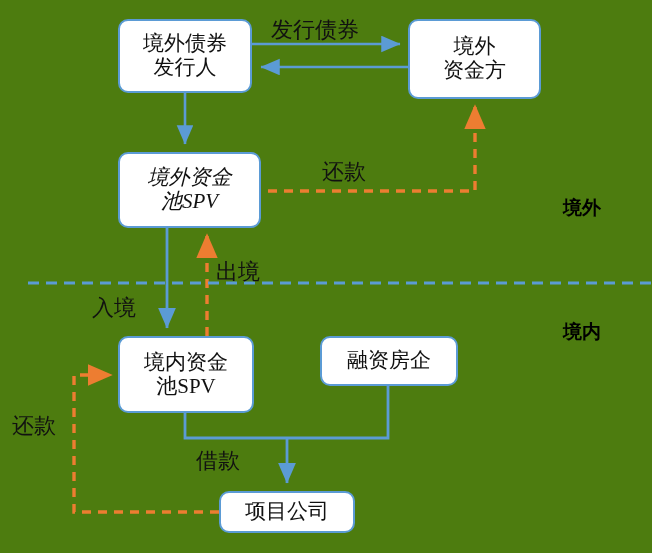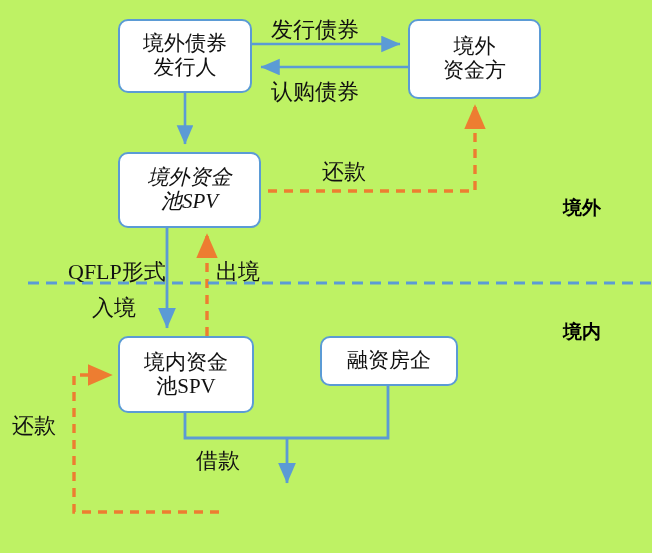--- a/index.html
+++ b/index.html
@@ -1,17 +1,17 @@
 <!DOCTYPE html>
 <html><head>
 <meta charset="utf-8">
 <style>
   html,body{margin:0;padding:0;background:#ffffff;}
   body{font-family:"Liberation Serif","DejaVu Serif",serif;}
-  #canvas{position:relative;width:652px;height:553px;background:#bef264;overflow:hidden;}
+  #canvas{position:relative;width:652px;height:553px;background:#4d7c0f;overflow:hidden;}
   .box{
     position:absolute;box-sizing:border-box;
     border:2.5px solid #5B9BD5;border-radius:10px;background:#ffffff;
     display:flex;align-items:center;justify-content:center;text-align:center;
     color:#111111;line-height:1.12;font-size:21px;
     font-family:"Liberation Serif","DejaVu Serif",serif;
     white-space:pre-line;
   }
   .lbl{
     position:absolute;color:#111111;font-size:22px;white-space:nowrap;
@@ -66,25 +66,24 @@
 
   <div class="box" style="left:118px;top:19px;width:134px;height:74px;">境外债券
 发行人</div>
   <div class="box" style="left:408px;top:19px;width:133px;height:80px;">境外
 资金方</div>
   <div class="box" style="left:118px;top:152px;width:143px;height:76px;font-style:italic;">境外资金
 池SPV</div>
   <div class="box" style="left:118px;top:336px;width:136px;height:77px;">境内资金
 池SPV</div>
   <div class="box" style="left:320px;top:336px;width:138px;height:50px;">融资房企</div>
+  <div class="box" style="left:219px;top:491px;width:136px;height:42px;">项目公司</div>
 
   <div class="lbl" style="left:271px;top:15px;">发行债券</div>
-  <div class="lbl" style="left:271px;top:77px;">认购债券</div>
   <div class="lbl" style="left:322px;top:157px;">还款</div>
-  <div class="lbl" style="left:68px;top:257px;">QFLP形式</div>
   <div class="lbl" style="left:92px;top:293px;">入境</div>
   <div class="lbl" style="left:216px;top:257px;">出境</div>
   <div class="lbl" style="left:12px;top:411px;">还款</div>
   <div class="lbl" style="left:196px;top:446px;">借款</div>
 
   <div class="lbl-bold" style="left:563px;top:195px;">境外</div>
   <div class="lbl-bold" style="left:563px;top:319px;">境内</div>
 
 </div>
 

